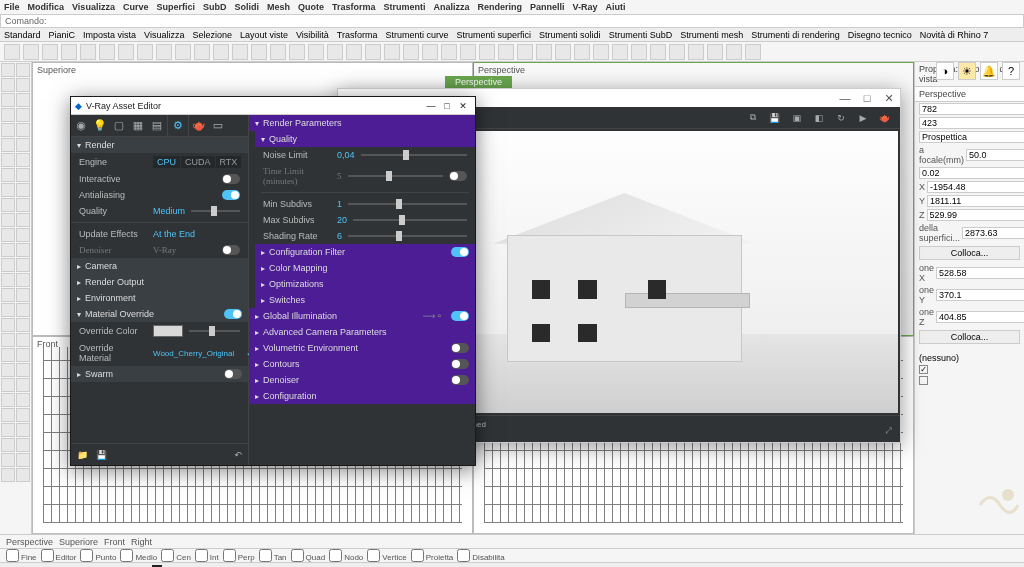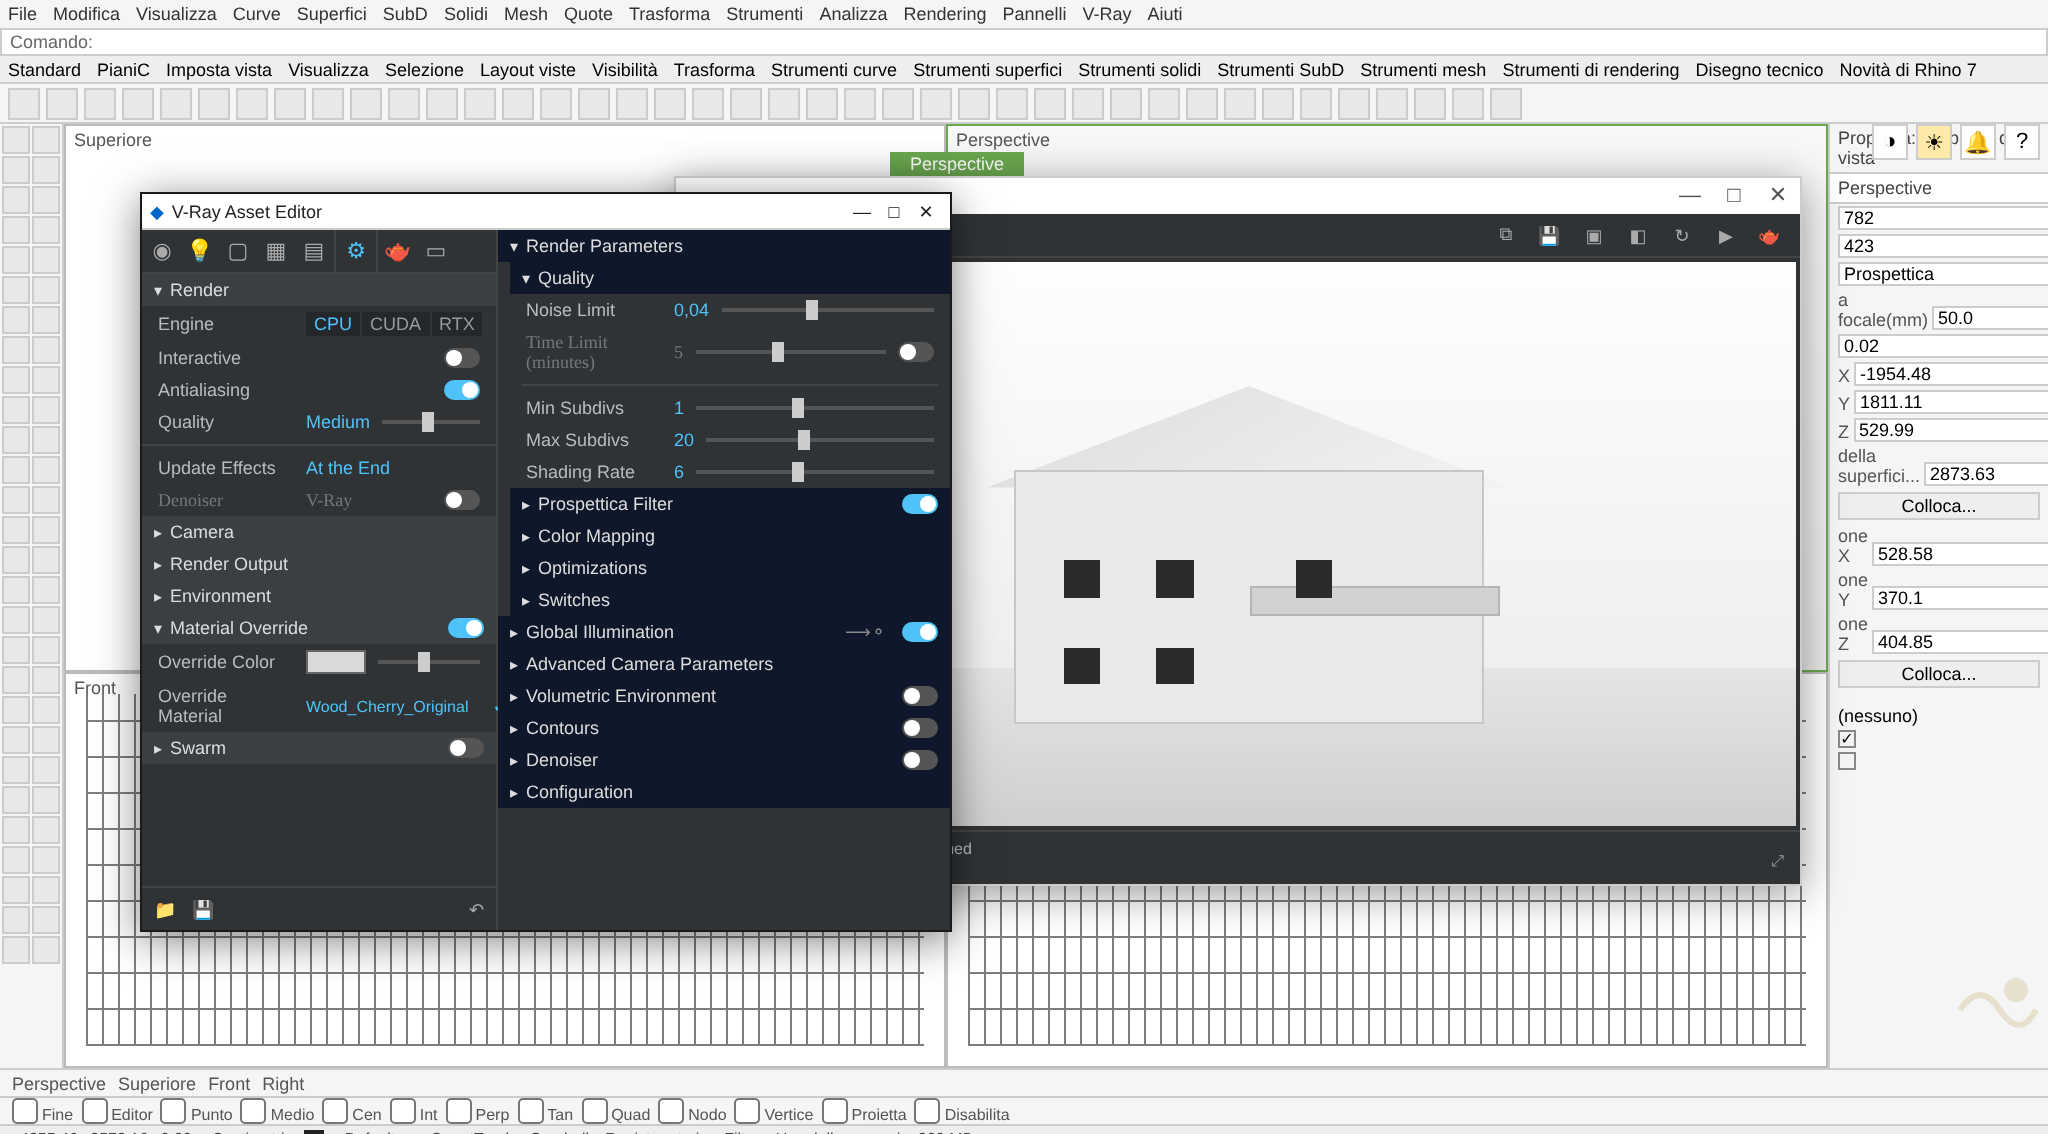--- a/index.html
+++ b/index.html
@@ -1,19 +1,19 @@
 <!DOCTYPE html>
 <html><head>
 <meta charset="utf-8">
 <style>
   * { box-sizing: border-box; margin: 0; padding: 0; font-family: Arial, sans-serif; }
   body { width: 1024px; height: 567px; overflow: hidden; background: #f0f0f0; position: relative; font-size: 10px; }
   
   .menubar { height: 14px; background: #f5f5f5; display: flex; padding: 0 4px; gap: 8px; font-size: 9px; color: #333; align-items: center; }
-  .menubar span { cursor: default; }
+  .menubar span { cursor: default; font-weight: bold; }
   
   .comando-bar { height: 14px; background: #fff; border: 1px solid #ccc; display: flex; align-items: center; padding: 0 4px; font-size: 9px; color: #666; }
   
   .tabbar { height: 14px; background: #eee; border-bottom: 1px solid #ccc; display: flex; gap: 8px; padding: 0 4px; font-size: 9px; align-items: center; }
   
   .toolbar-main { height: 20px; background: #f5f5f5; border-bottom: 1px solid #ccc; display: flex; gap: 3px; padding: 1px 4px; align-items: center; }
   .toolbar-main .icon { width: 16px; height: 16px; background: #e8e8e8; border: 1px solid #ccc; font-size: 9px; display: flex; align-items: center; justify-content: center; }
   
   .main-area { display: flex; height: 472px; }
   
@@ -26,21 +26,21 @@
   .vp-bottom { height: 42%; display: flex; }
   .vp { flex: 1; border: 1px solid #bbb; background: #fff; position: relative; }
   .vp-label { position: absolute; top: 2px; left: 4px; font-size: 9px; color: #555; }
   .vp.active { border: 1px solid #6aa84f; }
   .vp.persp { background: linear-gradient(#f8f8f8, #eaeaea); }
   .vp.wire { background: #fff; }
   .wire-content { position: absolute; inset: 10px; background: repeating-linear-gradient(90deg, #000 0 1px, transparent 1px 8px), repeating-linear-gradient(0deg, #000 0 1px, transparent 1px 18px); opacity: 0.5; }
   
   .right-panels { width: 110px; background: #f5f5f5; border-left: 1px solid #ccc; display: flex; flex-direction: column; font-size: 9px; }
   .right-panels .title { padding: 2px 4px; border-bottom: 1px solid #ccc; color: #444; }
-  .right-field { display: flex; align-items: flex-end; padding: 1px 4px; gap: 2px; }
+  .right-field { display: flex; align-items: center; padding: 1px 4px; gap: 2px; }
   .right-field label { width: 48px; color: #555; }
   .right-field input { flex: 1; border: 1px solid #ccc; font-size: 9px; height: 12px; padding: 0 2px; }
   .right-btn { margin: 2px 4px; border: 1px solid #ccc; background: #eee; text-align: center; padding: 1px; font-size: 9px; }
   
   
   .vray-dialog { position: absolute; left: 70px; top: 96px; width: 406px; height: 370px; background: #2f3336; color: #ddd; box-shadow: 0 4px 20px rgba(0,0,0,.5); font-size: 9px; border: 1px solid #1a1a1a; z-index: 10; }
   .vray-title { height: 18px; background: #fff; color: #222; display: flex; align-items: center; padding: 0 4px; font-size: 9px; border-bottom: 1px solid #ccc; }
   .vray-title .spacer { flex: 1; }
   .vray-title .winbtn { width: 16px; text-align: center; cursor: pointer; }
   
@@ -71,21 +71,21 @@
   .toggle.on { background: #4fc3f7; }
   .toggle.on::after { left: 9px; }
   
   .slider { flex: 1; height: 2px; background: #555; position: relative; }
   .slider::after { content: ""; position: absolute; width: 6px; height: 10px; background: #ccc; top: -4px; left: 40%; }
   .color-swatch { width: 30px; height: 12px; background: #d9d9d9; border: 1px solid #666; }
   
   .vray-bottom { margin-top: auto; height: 22px; border-top: 1px solid #444; display: flex; align-items: center; padding: 0 6px; gap: 8px; }
   .vray-bottom .ico { color: #aaa; cursor: pointer; }
   
-  .vray-right .rheader { background: #0f172a; padding: 3px 6px; display: flex; align-items: flex-end; gap: 4px; cursor: pointer; font-size: 9px; }
+  .vray-right .rheader { background: #4c1d95; padding: 3px 6px; display: flex; align-items: flex-end; gap: 4px; cursor: pointer; font-size: 9px; }
   .vray-right .rheader::before { content: "▸"; font-size: 8px; }
   .vray-right .rheader.open::before { content: "▾"; }
   .vray-right .sub { padding-left: 6px; }
   .vray-right .toggle-abs { margin-left: auto; }
   
   .pluginfo { position: absolute; right: 8px; bottom: 6px; font-size: 8px; color: #999; }
   
   
   .vfb { position: absolute; left: 337px; top: 88px; width: 564px; height: 355px; background: #2f3336; color: #ccc; box-shadow: 0 4px 20px rgba(0,0,0,.4); font-size: 9px; z-index: 5; border: 1px solid #ccc; }
   .vfb-title { height: 18px; background: #fff; display: flex; }
@@ -653,21 +653,21 @@
             <span class="lbl">Max Subdivs</span>
             <span class="val">20</span>
             <span class="slider"></span>
           </div>
         <div class="vray-row">
             <span class="lbl">Shading Rate</span>
             <span class="val">6</span>
             <span class="slider"></span>
           </div>
         <div class="rheader">
-            <span>Prospettica Filter</span>
+            <span>Configuration Filter</span>
             <span class="toggle-abs toggle on"></span>
           </div>
         <div class="rheader">
             <span>Color Mapping</span>
           </div>
         <div class="rheader">
             <span>Optimizations</span>
           </div>
         <div class="rheader">
             <span>Switches</span>

